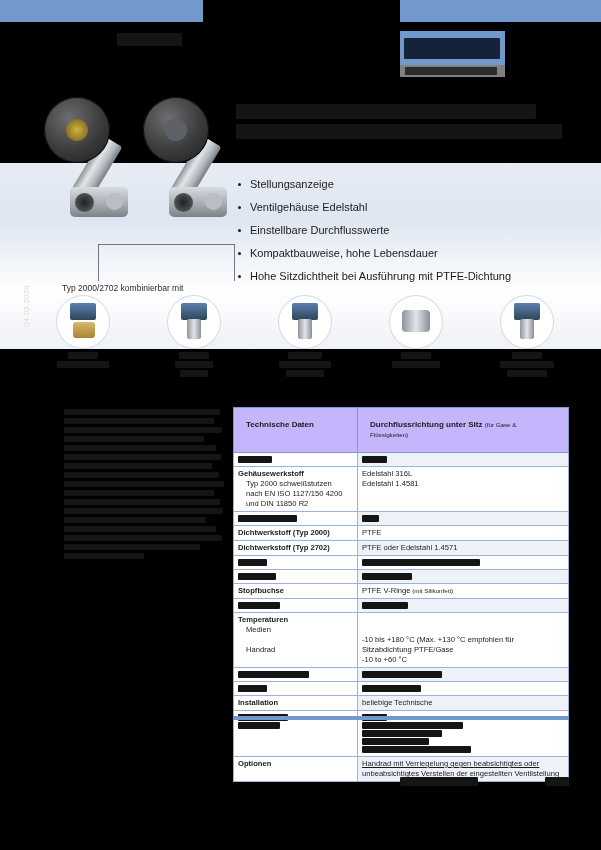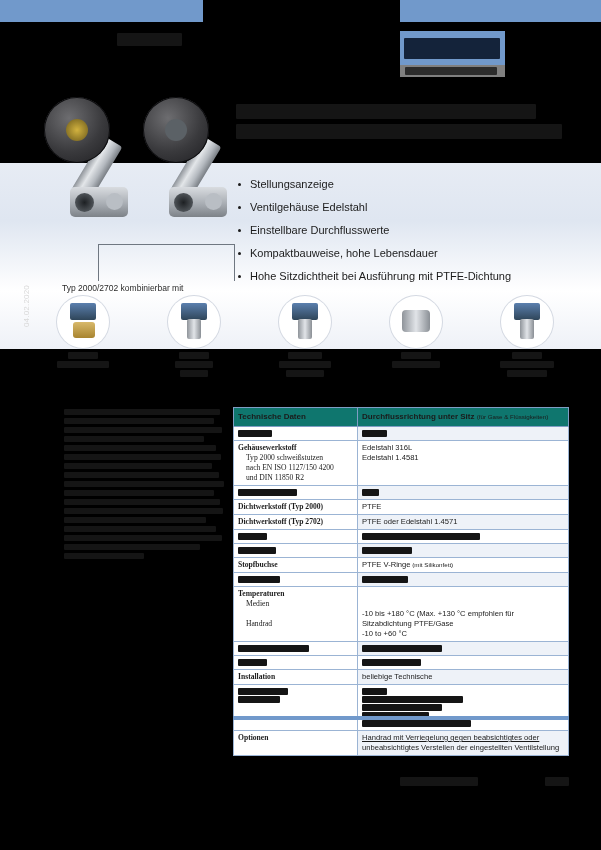--- a/index.html
+++ b/index.html
@@ -99,23 +99,23 @@
   
   #left-copy{position:absolute;left:64px;top:409px;width:160px;}
   #left-copy .ln{display:block;height:6px;margin-bottom:3px;}
 
   
   #tech-table{position:absolute;left:233px;top:407px;width:336px;
               border-collapse:collapse;font-size:7.6px;
               border:1px solid #9bb4d4;}
   #tech-table td{border:1px solid #9bb4d4;padding:2px 4px;vertical-align:top;
                  line-height:10px;background:#eef2f8;}
-  #tech-table tr.head td{background:#0f766e;font-weight:bold;font-size:8px;
-                 padding:4px;border-color:#7f9dc4;}
-  #tech-table td.k{width:115px;font-weight:bold;background:#ffffff;font-family:Liberation Serif, serif;}
+  #tech-table tr.head td{background:#c4b5fd;font-weight:bold;font-size:8px;
+                 padding:12px;border-color:#7f9dc4;}
+  #tech-table td.k{width:115px;font-weight:bold;background:#ffffff;}
   #tech-table td.v{background:#eef2f8;}
   #tech-table tr.alt td{background:#ffffff;}
   .sub{font-weight:normal;display:block;padding-left:8px;}
   .tiny{font-size:6.2px;font-weight:normal;}
 
   
   #bottom-rule{position:absolute;left:233px;top:716px;width:336px;height:4px;
                background:#7199cb;}
 
   

